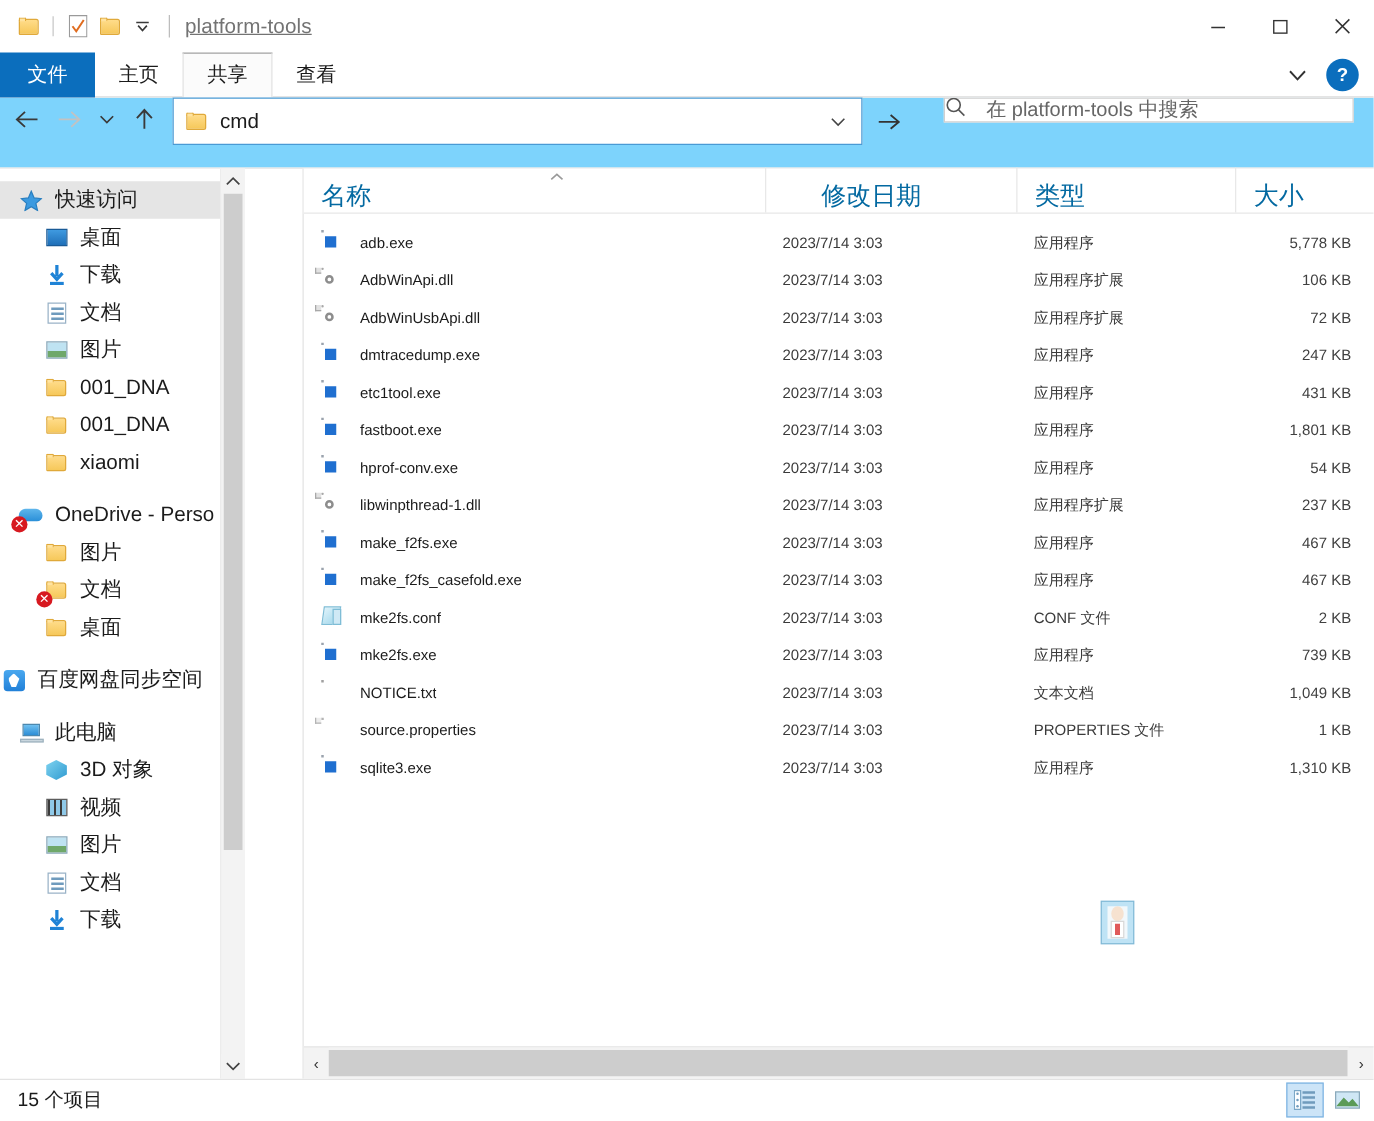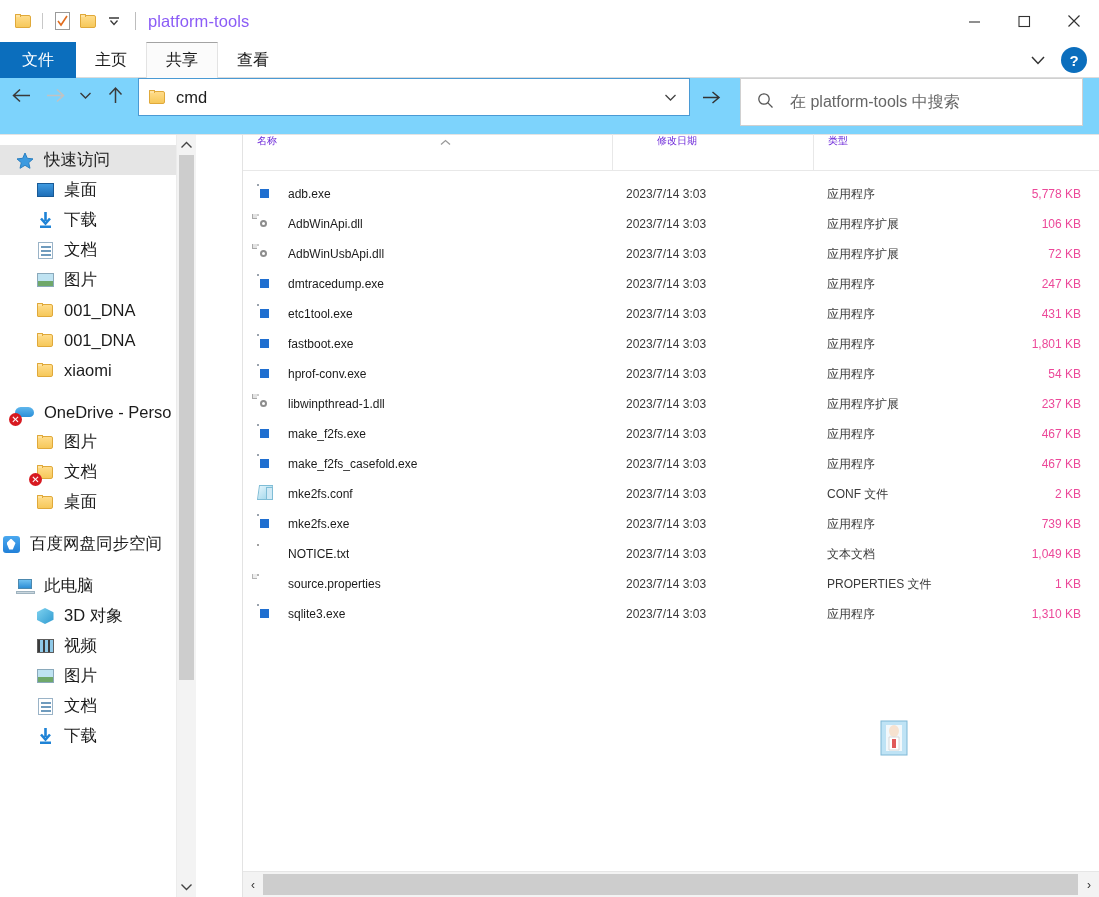--- a/index.html
+++ b/index.html
@@ -26,22 +26,23 @@
     position: relative;
   }
   .qat { display: flex; align-items: center; padding-left: 10px; gap: 0px; }
   .qat-btn {
     width: 26px; height: 26px;
     display: flex; align-items: center; justify-content: center;
   }
   .qat-sep { width: 1px; height: 16px; background: #c8c8c8; margin: 0 6px; }
   .title-sep { width: 1px; height: 18px; background: #bdbdbd; margin: 0 12px 0 8px; }
   .win-title {
-    font-size: 16.5px; color: #8b5cf6; letter-spacing: .1px;
+    font-size: 16.5px; color: #737373; letter-spacing: .1px;
     white-space: nowrap;
+    text-decoration: underline;
   }
   .wincontrols {
     position: absolute; right: 0; top: 0;
     height: 42px; display: flex;
   }
   .wc {
     width: 50px; height: 42px;
     display: flex; align-items: center; justify-content: center;
     color: #333;
   }
@@ -119,26 +120,25 @@
     display: flex; align-items: center; justify-content: center;
     color: #444;
   }
   .go-btn {
     width: 42px; height: 38px;
     display: flex; align-items: center; justify-content: center;
     color: #333; font-size: 18px;
   }
   .searchbox {
     flex: 1;
-    height: 48px;
-    margin-left: 8px; margin-right: 8px;
+    height: 20px;
+    margin-left: 23px; margin-right: 8px;
     border: 1px solid #d0d0d0;
     background: #ffffff;
     display: flex; align-items: center;
-    padding-left: 16px;
   }
   .search-ph { font-size: 16px; color: #666; margin-left: 16px; }
 
   
   .body {
     flex: 1 1 auto;
     display: flex;
     min-height: 0;
     border-top: 1px solid #e3e3e3;
     position: relative;
@@ -202,23 +202,23 @@
     border-left: 1px solid #e3e3e3;
   }
   .colheader {
     height: 36px; flex: 0 0 36px;
     display: flex; align-items: flex-end;
     position: relative;
     background: #ffffff;
     border-bottom: 1px solid #e8e8e8;
   }
   .col {
-    font-size: 10px; color: #6d28d9;
+    font-size: 20px; color: #0369a1;
     height: 36px;
-    display: flex; align-items: flex-start;
+    display: flex; align-items: flex-end;
     padding-left: 14px;
     border-left: 1px solid #e8e8e8;
     position: relative;
   }
   .col:first-child { border-left: none; }
   .col.c-name { flex: 0 0 369px; }
   .col.c-date { flex: 0 0 201px; padding-left: 44px; }
   .col.c-type { flex: 0 0 175px; }
   .col.c-size { flex: 1 1 auto; }
   .sortmark {
@@ -229,21 +229,21 @@
   .rows { flex: 1 1 auto; overflow: hidden; padding-top: 8px; }
   .row {
     display: flex; align-items: center;
     height: 30px;
     font-size: 12px; color: #1b1b1b;
   }
   .cell { padding-left: 14px; white-space: nowrap; overflow: hidden; }
   .cell.c-name { flex: 0 0 369px; display: flex; align-items: center; }
   .cell.c-date { flex: 0 0 201px; color: #3a3a3a; }
   .cell.c-type { flex: 0 0 175px; color: #3a3a3a; }
-  .cell.c-size { flex: 1 1 auto; text-align: right; padding-right: 18px; color: #ec4899; }
+  .cell.c-size { flex: 1 1 auto; text-align: right; padding-right: 18px; color: #404040; }
   .f-ico { width: 20px; height: 20px; flex: 0 0 20px; margin-right: 11px; position: relative; }
   .f-name { overflow: hidden; text-overflow: ellipsis; }
 
   
   .hscrollrow {
     flex: 0 0 26px;
     display: flex; align-items: center;
     background: #f3f3f3;
     border-top: 1px solid #e6e6e6;
   }
@@ -681,20 +681,21 @@
         <div class="col c-name">
           <span>名称</span>
           <span class="sortmark">
             <svg width="13" height="7" viewBox="0 0 13 7">
                 <path d="M2 5.5 L6.5 1.5 L11 5.5" stroke="#9a9a9a" stroke-width="1.3" fill="none"></path>
               </svg>
           </span>
         </div>
         <div class="col c-date">修改日期</div>
         <div class="col c-type">类型</div>
+        <div class="col c-size">大小</div>
       </div>
 
       <div class="rows" id="file-rows">
           <div class="row">
             <div class="cell c-name">
               <span class="f-ico"><span class="ico-exe"><span class="w"></span><span class="bar"></span><span class="sq"></span></span></span>
               <span class="f-name">adb.exe</span>
             </div>
             <div class="cell c-date">2023/7/14 3:03</div>
             <div class="cell c-type">应用程序</div>
@@ -841,14 +842,37 @@
       <svg width="40" height="44" viewBox="0 0 40 44">
         <rect x="6" y="4" width="26" height="34" fill="#bfe3f5" stroke="#7fb8d6"></rect>
         <rect x="11" y="8" width="16" height="26" fill="#f2f8fb"></rect>
         <ellipse cx="19" cy="14" rx="5" ry="6" fill="#f6e2d0"></ellipse>
         <path d="M14 20 h10 v13 h-10 z" fill="#ffffff" stroke="#d8d8d8"></path>
         <path d="M17 22 h4 v9 h-4 z" fill="#e05a5a"></path>
       </svg>
     </div>
   </div>
 
+  <div class="statusbar">
+    <div class="status-text">15 个项目</div>
+    <div class="viewtoggles">
+      <div class="vt active">
+        <svg width="18" height="16" viewBox="0 0 18 16">
+          <rect x="0.5" y="0.5" width="5" height="15" fill="#fbfdff" stroke="#7aa7c7"></rect>
+          <circle cx="3" cy="3" r="1" fill="#6f9bbd"></circle>
+            <circle cx="3" cy="8" r="1" fill="#6f9bbd"></circle>
+            <circle cx="3" cy="13" r="1" fill="#6f9bbd"></circle>
+          <rect x="7" y="1" width="10" height="2" fill="#6f9bbd"></rect>
+          <rect x="7" y="5" width="10" height="2" fill="#6f9bbd"></rect>
+          <rect x="7" y="9" width="10" height="2" fill="#6f9bbd"></rect>
+          <rect x="7" y="13" width="10" height="2" fill="#6f9bbd"></rect>
+        </svg>
+      </div>
+      <div class="vt">
+        <svg width="20" height="16" viewBox="0 0 20 16">
+          <rect x="0.5" y="1.5" width="19" height="13" fill="#cfe7f5" stroke="#8aa9bb"></rect>
+          <path d="M1 13 L7 6 L11 10 L14 7 L19 13 Z" fill="#5c9b57"></path>
+        </svg>
+      </div>
+    </div>
+  </div>
 
 </div>
 
 </body></html>

